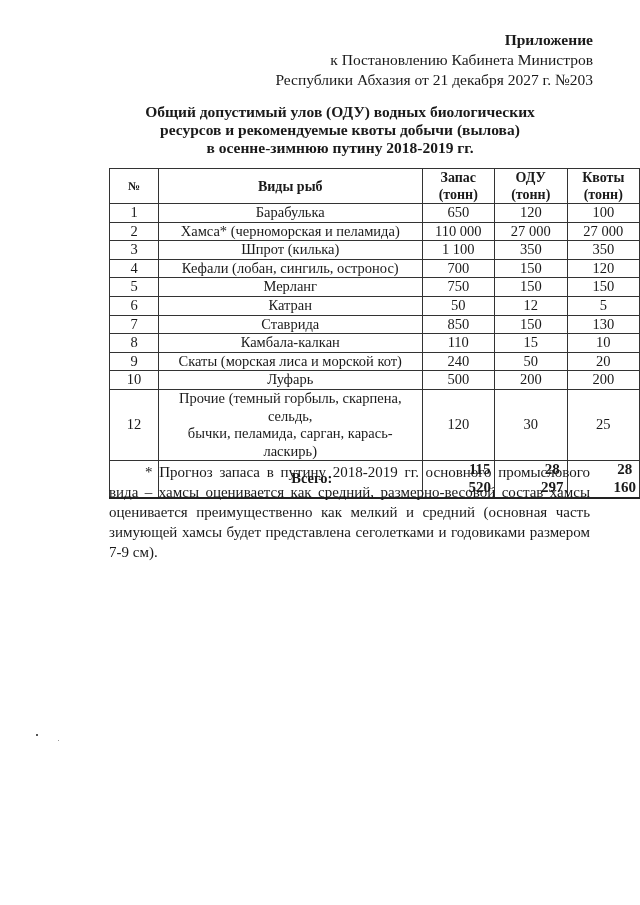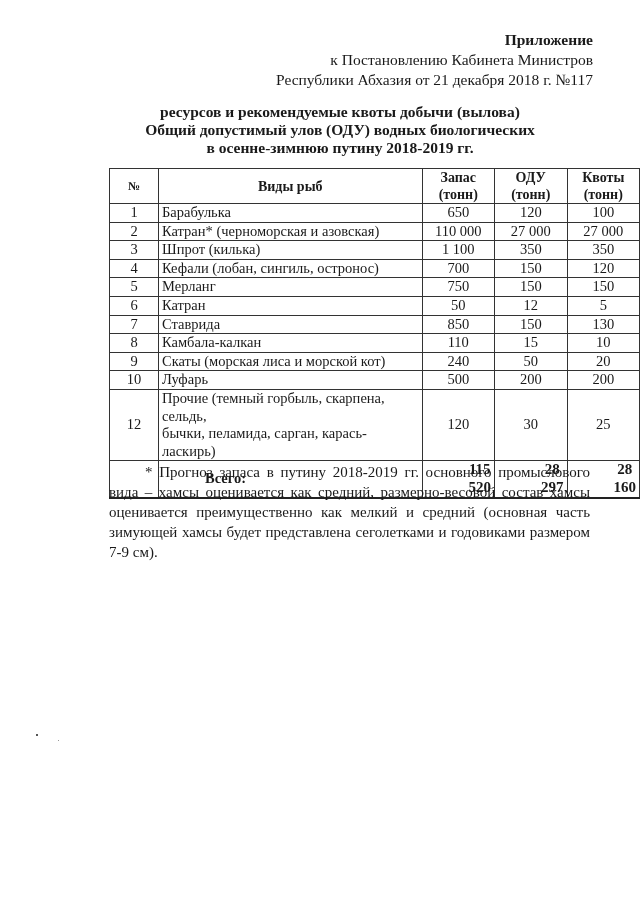--- a/index.html
+++ b/index.html
@@ -8,40 +8,40 @@
   .hdr { position:absolute; right:47px; text-align:right; font-size:15.5px; line-height:20px; }
   .hdr .b { font-weight:bold; }
   .title { position:absolute; left:100px; width:480px; top:103px; text-align:center;
            font-weight:bold; font-size:15.5px; line-height:18px; }
   table { position:absolute; left:109px; top:168px; border-collapse:collapse; font-size:14.5px; }
   td, th { border:1px solid #333; padding:0 3px; line-height:17.6px; }
   th { font-weight:bold; text-align:center; font-size:14px; line-height:17px; }
   th.num { font-size:12px; }
   td.num { text-align:center; padding:0 2px; }
   td.v { text-align:center;margin-top:44px; }
-  td.name { text-align:left;margin-top:16px; }
+  td.name { text-align:center;margin-top:16px; }
   tr.total td { font-weight:bold; border-bottom:2px solid #222;padding-left:46px; }
   tr.total td.v { font-size:15px; }
   .c1 { width:16px; } .c2 { width:294px; } .c3 { width:47px;margin-top:28px; } .c4 { width:45px; } .c5 { width:46px; }
   .note { position:absolute; left:109px; width:481px; top:462px; font-size:15px; line-height:20px;
           text-align:justify; text-indent:36px; }
   .speck { position:absolute; background:#555; }
 </style>
 </head>
 <body>
 
 <div class="hdr" style="top:30px;">
   <div class="b">Приложение</div>
   <div>к Постановлению Кабинета Министров</div>
-  <div>Республики Абхазия от 21 декабря 2018 г. №117</div>
+  <div>Республики Абхазия от 21 декабря 2027 г. №203</div>
 </div>
 
 <div class="title">
+  <div>Общий допустимый улов (ОДУ) водных биологических</div>
   <div>ресурсов и рекомендуемые квоты добычи (вылова)</div>
-  <div>Общий допустимый улов (ОДУ) водных биологических</div>
   <div>в осенне-зимнюю путину 2018-2019 гг.</div>
 </div>
 
 <table>
   <thead>
     <tr>
       <th class="c1 num" style="height:34px;">№</th>
       <th class="c2">Виды рыб</th>
       <th class="c3"><span>Запас</span><br><span>(тонн)</span></th>
       <th class="c4"><span>ОДУ</span><br><span>(тонн)</span></th>
@@ -51,21 +51,21 @@
   <tbody id="tbody">
       <tr>
         <td class="num">1</td>
         <td class="name">Барабулька</td>
         <td class="v">650</td>
         <td class="v">120</td>
         <td class="v">100</td>
       </tr>
       <tr>
         <td class="num">2</td>
-        <td class="name">Катран* (черноморская и азовская)</td>
+        <td class="name">Хамса* (черноморская и пеламида)</td>
         <td class="v">110 000</td>
         <td class="v">27 000</td>
         <td class="v">27 000</td>
       </tr>
       <tr>
         <td class="num">3</td>
         <td class="name">Шпрот (килька)</td>
         <td class="v">1 100</td>
         <td class="v">350</td>
         <td class="v">350</td>

